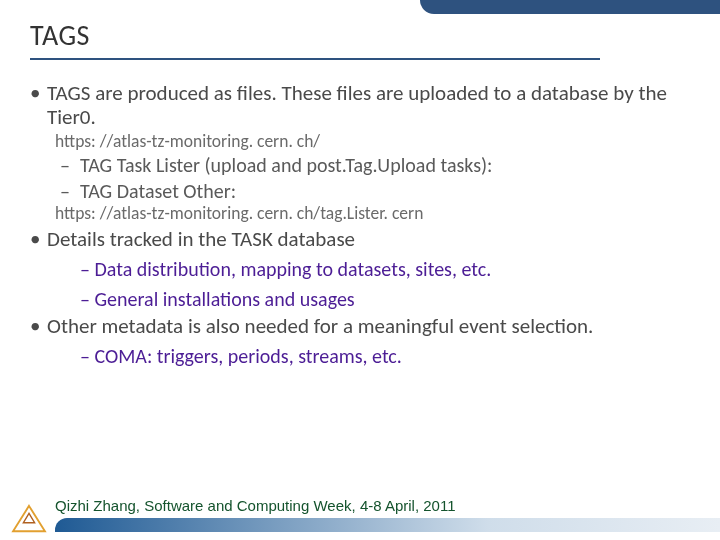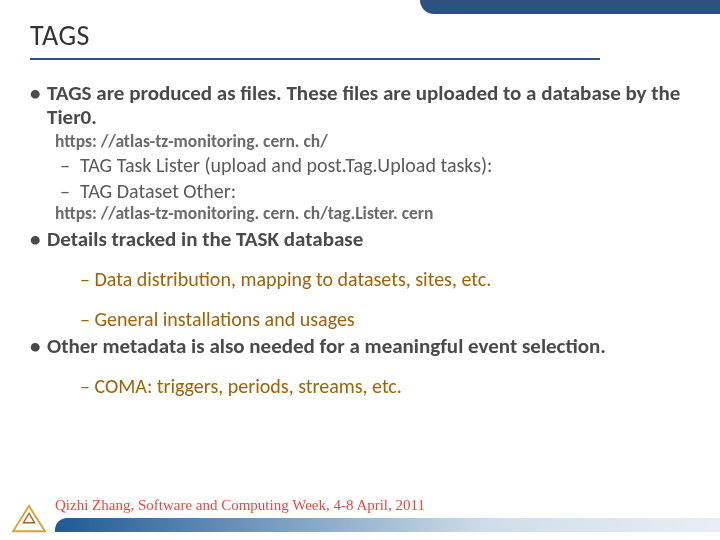--- a/index.html
+++ b/index.html
@@ -47,21 +47,21 @@
     background: #2e527f;
   }
   .body {
     position: absolute;
     top: 78px;
     left: 25px;
     right: 28px;
   }
   .b1 {
     font-size: 21px;
-    font-weight: 700;
+    font-weight: 400;
     color: #4a4a4a;
     line-height: 1.15;
     margin: 3px 0 2px 0;
     padding-left: 22px;
     position: relative;
   }
   .b1::before {
     content: "•";
     position: absolute;
     left: 5px;
@@ -76,47 +76,46 @@
     line-height: 1.2;
   }
   .b2::before {
     content: "–";
     position: absolute;
     left: 0;
     top: 0;
   }
   .b2-plain {
     font-size: 20px;
-    color: #a16207;
-    margin: 16px 0 0 55px;
+    color: #4c1d95;
+    margin: 6px 0 0 55px;
     line-height: 1.2;
   }
   .link {
     font-size: 17.5px;
     color: #6a6a6a;
     margin: 0 0 2px 30px;
     line-height: 1.15;
-    font-weight: bold;
   }
   .footer-bar {
     position: absolute;
     bottom: 8px;
     left: 55px;
     right: 0;
     height: 14px;
     background: linear-gradient(to right, #1f5a94 0%, #cfddea 65%, #e8eef4 100%);
     border-top-left-radius: 12px;
   }
   .footer-text {
     position: absolute;
     bottom: 26px;
     left: 55px;
     font-size: 15px;
-    color: #ef4444;
-    font-family: Liberation Serif, serif;
+    color: #14532d;
+    font-family: Liberation Sans, sans-serif;
   }
   .triangle {
     position: absolute;
     bottom: 6px;
     left: 10px;
     width: 38px;
     height: 30px;
   }
 </style>
 </head>

